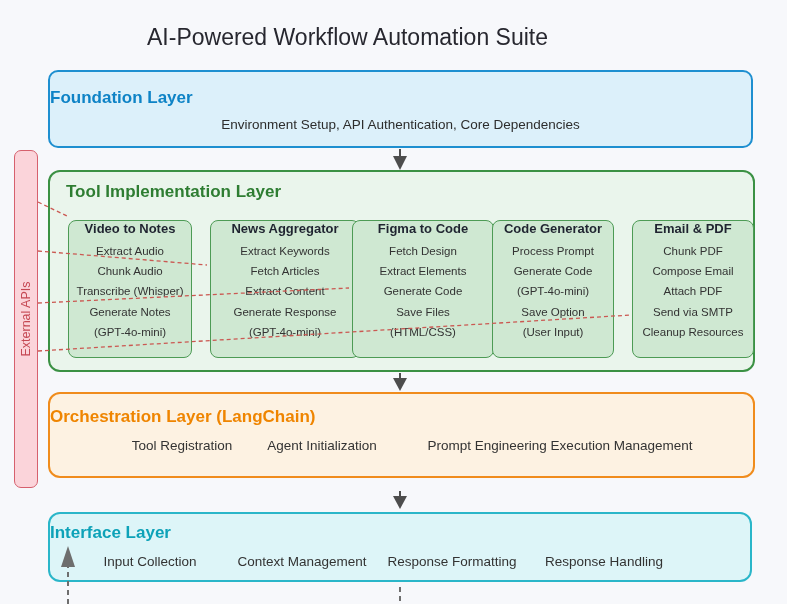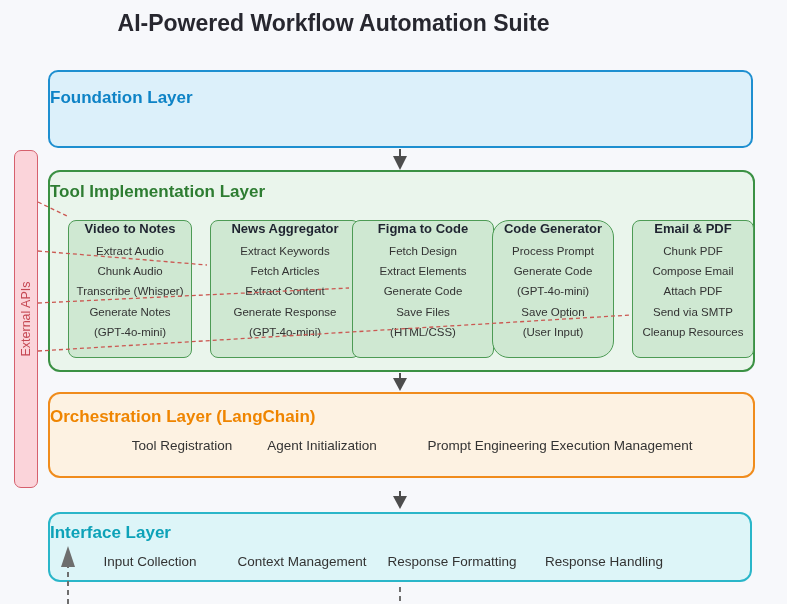--- a/index.html
+++ b/index.html
@@ -6,61 +6,61 @@
   body {
     width:787px; height:604px;
     background:#f7f8fb;
     font-family:"Liberation Sans", sans-serif;
     overflow:hidden;
   }
   .canvas { position:relative; width:787px; height:604px; }
 
   .diagram-title {
     position:absolute; left:0; top:6px; width:659px;
-    text-align:center; font-size:23px; font-weight:bold; color:#27272f;
-    margin:4px;
+    text-align:center; font-size:23px; font-weight:normal; color:#27272f;
+    margin:18px;
   }
 
   .layer { position:absolute; box-sizing:border-box; }
 
   .foundation {
     left:48px; top:70px; width:705px; height:78px;
     background:#dcf0fa; border:2px solid #1e8fd0; border-radius:10px;
   }
   .foundation .layer-title { margin-top:16px; color:#0e83c6; }
   .foundation .layer-sub {
     margin-top:9px; text-align:center; font-size:13.5px; color:#2d2d2d;
   }
 
   .layer-title {
     font-size:17px; font-weight:bold;
   }
 
   .tool-layer {
     left:48px; top:170px; width:707px; height:202px;
-    background:#eaf5ec; border:2px solid #3b9144; border-radius:12px;
+    background:#eaf5ec; border:2px solid #3b9144; border-radius:12px;padding-left:16px;
   }
   .tool-layer .layer-title { margin-top:10px; color:#2e7d32; }
 
   .tool-box {
     position:absolute; top:48px; height:138px; box-sizing:border-box;
     background:#cfe8d2; border:1.5px solid #4d9b55; border-radius:8px;
   }
   .tool-box .tool-name {
     margin-top:0; text-align:center; font-size:13px; font-weight:bold; color:#1f2430;
   }
   .tool-box .tool-item {
     height:20.2px; line-height:20.2px; text-align:center;
     font-size:11.5px; color:#333;
   }
   .tool-box .tool-items { margin-top:5px; }
   .tb0 { left:18px;  width:124px; }
   .tb1 { left:160px; width:150px; }
   .tb2 { left:302px; width:142px; }
-  .tb3 { left:442px; width:122px;border-radius:17px; }
+  .tb3 { left:442px; width:122px; }
   .tb4 { left:582px; width:122px; }
 
   .orchestration {
     left:48px; top:392px; width:707px; height:86px;
     background:#fdf2e2; border:2px solid #f08c1c; border-radius:12px;
   }
   .orchestration .layer-title { margin-top:13px; color:#ef8500; }
 
   .interface {
     left:48px; top:512px; width:704px; height:70px;
@@ -95,20 +95,21 @@
 <div class="canvas">
 
   <h1 class="diagram-title">AI-Powered Workflow Automation Suite</h1>
 
   <div class="ext-apis">
     <span class="ext-label">External APIs</span>
   </div>
 
   <div class="layer foundation">
     <div class="layer-title">Foundation Layer</div>
+    <div class="layer-sub">Environment Setup, API Authentication, Core Dependencies</div>
   </div>
 
   <div class="layer tool-layer">
     <div class="layer-title">Tool Implementation Layer</div>
 
     <div class="tool-box tb0">
       <div class="tool-name">Video to Notes</div>
       <div class="tool-items">
         <div class="tool-item">Extract Audio</div>
         <div class="tool-item">Chunk Audio</div>

